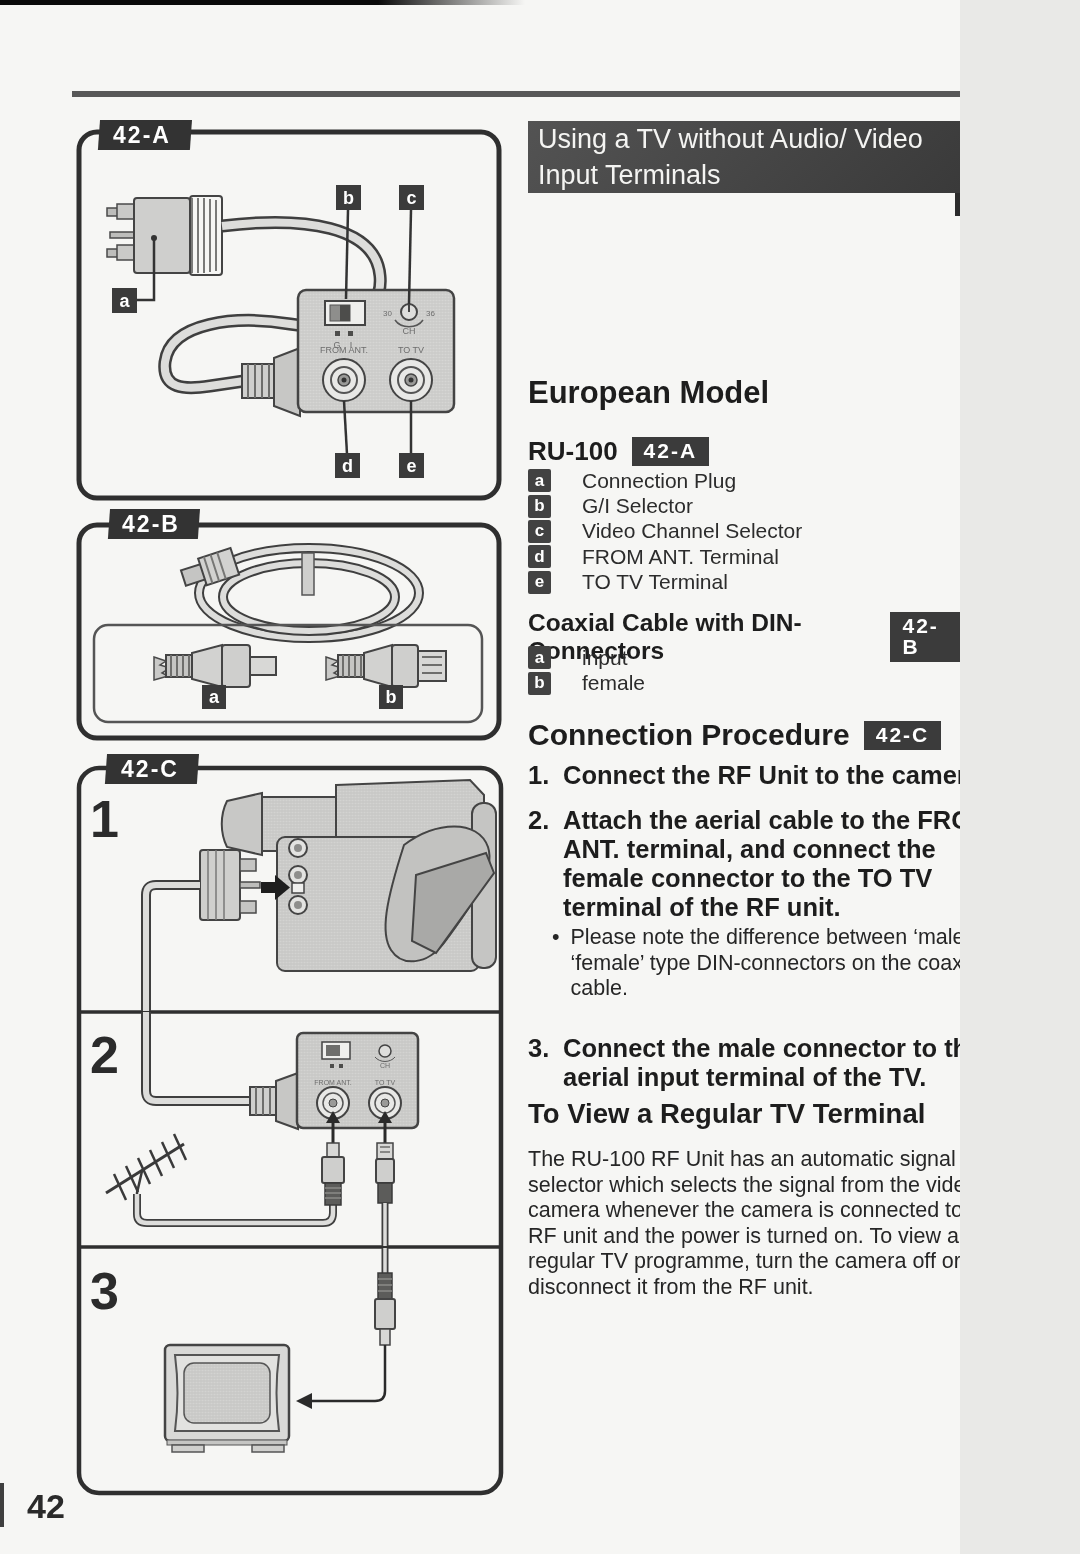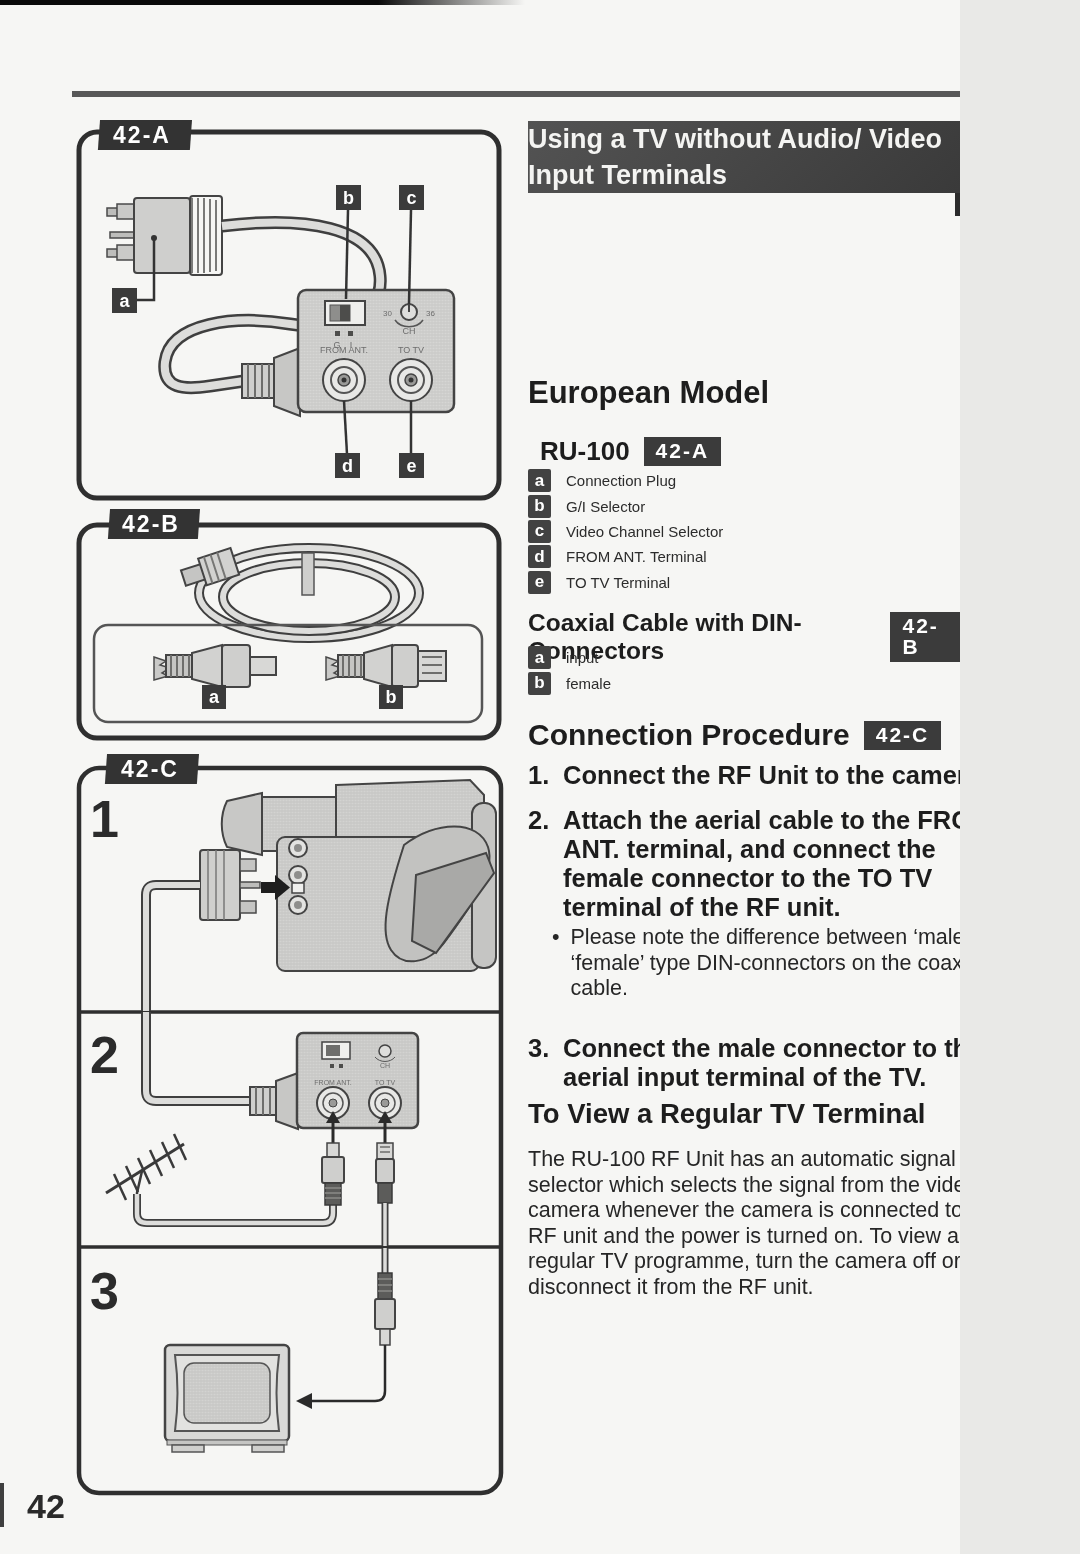--- a/index.html
+++ b/index.html
@@ -6,38 +6,38 @@
   .page{position:relative;width:960px;height:1554px;background:#f6f6f4;overflow:hidden;
         font-family:"Liberation Sans",sans-serif;color:#2e2e2e;}
   .abs{position:absolute;margin:0;}
   
   .top-strip{left:0;top:0;width:525px;height:5px;background:linear-gradient(to right,#0a0a0a 72%,rgba(10,10,10,0));}
   .right-mark{right:0;top:142px;width:5px;height:74px;background:#2b2b2b;}
   .left-mark{left:0;top:1483px;width:4px;height:44px;background:#3f3f3f;}
   .rule{left:72px;top:91px;width:1008px;height:6px;background:#585858;}
   
   .band{left:528px;top:121px;width:468px;height:72px;background:linear-gradient(135deg,#535353,#383838);
-        color:#f4f4f2;font-size:27px;font-weight:bold;line-height:36px;padding-left:0;box-sizing:border-box;}
+        color:#f4f4f2;font-size:27px;font-weight:normal;line-height:36px;padding-left:10px;box-sizing:border-box;}
   .intro{left:528px;top:201px;width:484px;font-size:21.5px;line-height:25.6px;color:#262626;}
   .eu-head{left:528px;top:375px;font-size:31px;font-weight:bold;color:#1d1d1d;}
   .subrow{display:flex;align-items:center;gap:14px;}
   .ru-row{left:528px;top:436px;}
-  .ru-title{font-size:26px;font-weight:bold;color:#1d1d1d;margin-left:12px;}
+  .ru-title{font-size:26px;font-weight:bold;color:#1d1d1d;}
   .coax-row{left:528px;top:609px;}
   .coax-title{font-size:24.5px;font-weight:bold;color:#1d1d1d;}
   .proc-row{left:528px;top:718px;}
   .proc-title{font-size:30px;font-weight:bold;color:#1d1d1d;}
   .badge{background:#3b3b3b;color:#fff;font-size:21px;font-weight:bold;letter-spacing:2px;
          padding:3px 12px 5px;line-height:1;display:inline-block;}
   .keylist{left:528px;top:468px;}
   .keylist2{left:528px;top:645px;}
   .keyrow{display:flex;align-items:center;height:25.4px;}
   .keybox{width:23px;height:23px;background:#424242;color:#fff;font-size:17px;font-weight:bold;
           display:flex;align-items:center;justify-content:center;border-radius:2px;margin-right:15px;flex:0 0 auto;}
-  .keylabel{font-size:15px;color:#2c2c2c;}
+  .keylabel{font-size:21px;color:#2c2c2c;margin-left:16px;}
   .step{left:528px;width:474px;display:flex;}
   .stepnum{width:35px;flex:0 0 auto;font-weight:bold;font-size:25.5px;line-height:29px;color:#1d1d1d;}
   .steptext{font-weight:bold;font-size:25.5px;line-height:29px;color:#1d1d1d;}
   .step-1{top:761px;} .step-2{top:806px;} .step-3{top:1034px;}
   .note{left:552px;top:925px;width:460px;display:flex;gap:11px;font-size:21.5px;line-height:25.5px;color:#262626;}
   .note .bullet{flex:0 0 auto;}
   .tv-head{left:528px;top:1098px;font-size:27.5px;font-weight:bold;color:#1d1d1d;}
   .tv-body{left:528px;top:1147px;width:484px;font-size:21.5px;line-height:25.6px;color:#262626;}
   .pagenum{left:27px;top:1487px;font-size:34px;font-weight:bold;color:#2a2a2a;}
   

